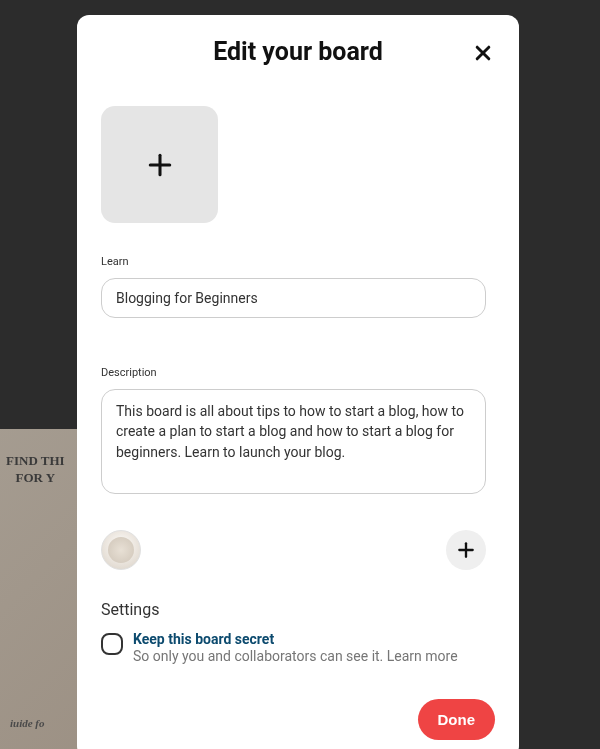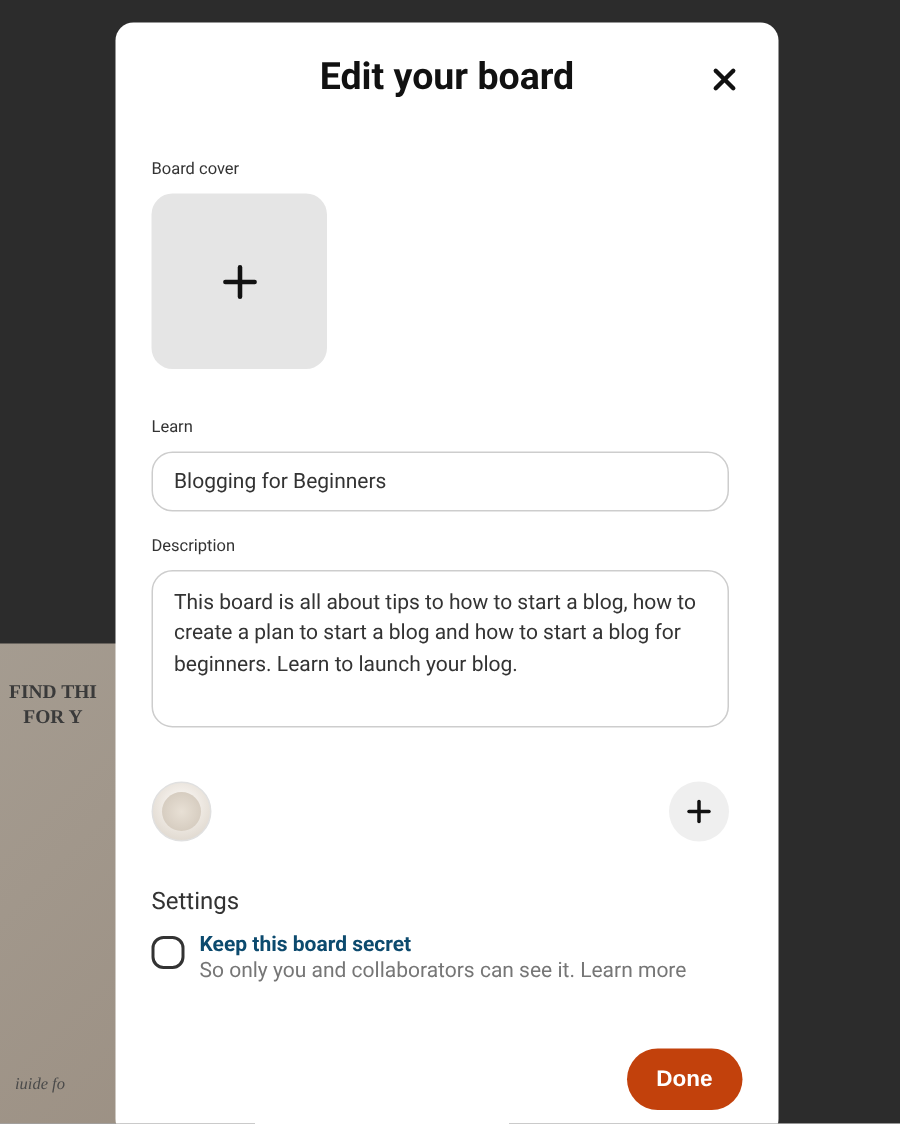--- a/index.html
+++ b/index.html
@@ -37,21 +37,21 @@
       text-align: center;
     }
     .backdrop-text-2 {
       position: absolute;
       left: 10px;
       bottom: 20px;
       color: #4a4a4a;
       font-size: 11px;
       font-style: italic;
       font-family: Georgia, serif;
-      font-weight: 400;
+      font-weight: 700;
       text-align: right;
     }
     .modal {
       position: absolute;
       left: 77px;
       top: 15px;
       width: 442px;
       height: 743px;
       background: #fff;
       border-radius: 12px;
@@ -130,21 +130,21 @@
     .text-input {
       width: 100%;
       max-width: 385px;
       border: 1.5px solid #cdcdcd;
       border-radius: 14px;
       padding: 11px 14px;
       font-size: 14px;
       color: #333;
       font-family: inherit;
       outline: none;
-      margin-bottom: 16px;
+      margin-bottom: 48px;
     }
     .textarea-input {
       width: 100%;
       max-width: 385px;
       border: 1.5px solid #cdcdcd;
       border-radius: 14px;
       padding: 11px 14px;
       font-size: 14px;
       color: #333;
       font-family: inherit;
@@ -237,21 +237,21 @@
       cursor: pointer;
     }
     .modal-footer {
       flex-shrink: 0;
       padding: 18px 24px;
       display: flex;
       justify-content: flex-end;
       border-top: 1px solid transparent;
     }
     .done-btn {
-      background: #c2410c;
+      background: #ef4444;
       color: #fff;
       border: none;
       border-radius: 22px;
       padding: 12px 20px;
       font-size: 15px;
       font-weight: 600;
       cursor: pointer;
       min-width: 68px;
     }
   </style>
@@ -272,21 +272,20 @@
     <div class="close-btn">
       <svg viewBox="0 0 24 24" fill="none" stroke="#111" stroke-width="3.5" stroke-linecap="round">
         <line x1="5" y1="5" x2="19" y2="19"></line>
         <line x1="19" y1="5" x2="5" y2="19"></line>
       </svg>
     </div>
   </div>
 
   <div class="modal-body">
 
-    <div class="field-label">Board cover</div>
     <div class="cover-box">
       <svg viewBox="0 0 24 24" fill="none" stroke="#111" stroke-width="2.8" stroke-linecap="round">
         <line x1="12" y1="3" x2="12" y2="21"></line>
         <line x1="3" y1="12" x2="21" y2="12"></line>
       </svg>
     </div>
 
     <div class="field-label">Learn</div>
     <input type="text" class="text-input" value="Blogging for Beginners" style="">
 

